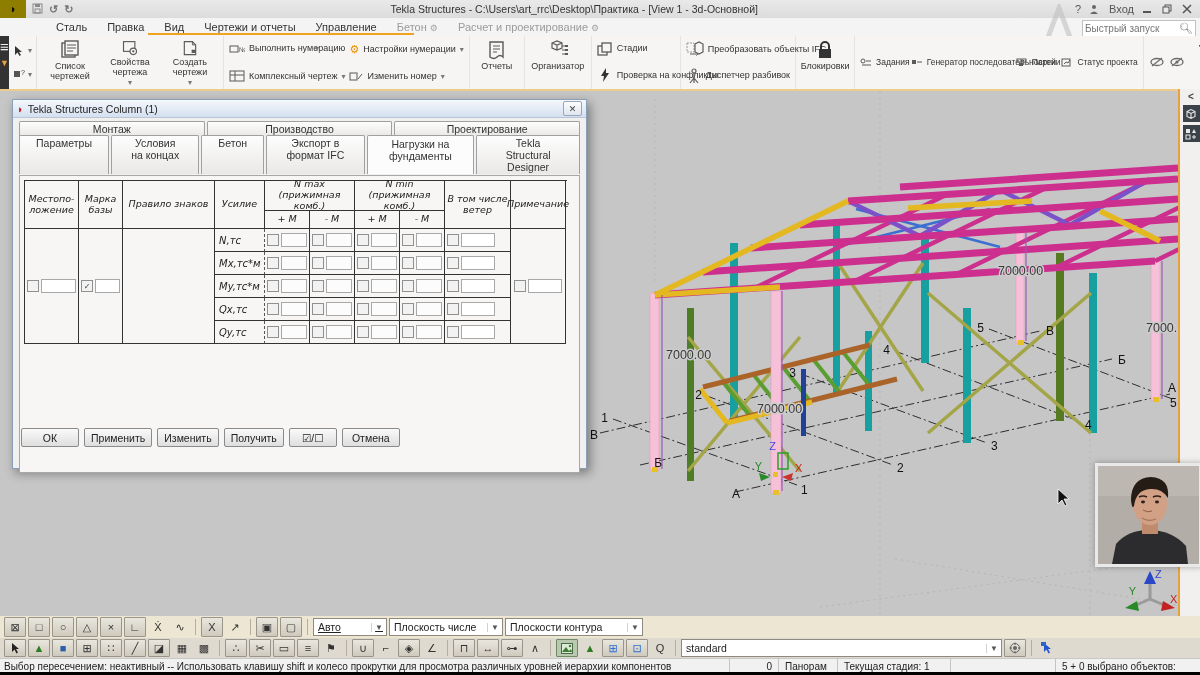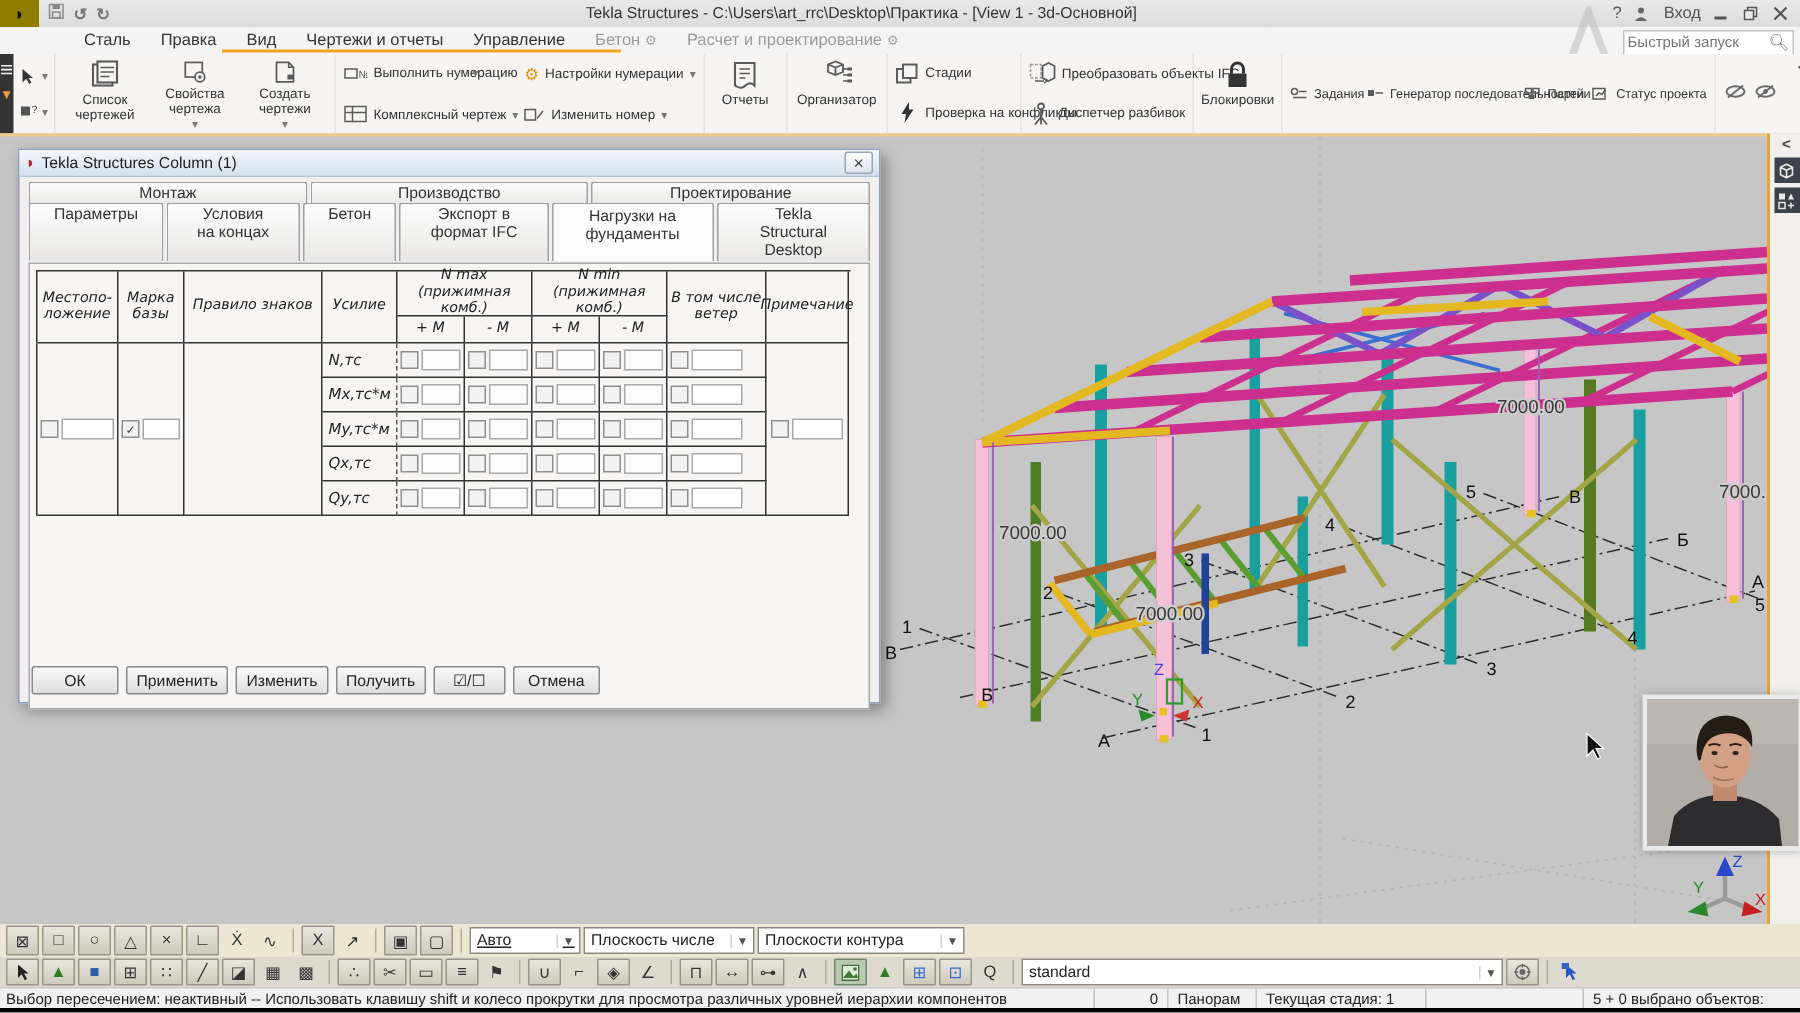--- a/index.html
+++ b/index.html
@@ -81,21 +81,21 @@
   .bc{border-right:1px solid #333;border-bottom:1px solid #333;display:flex;align-items:center;gap:2px;padding:0 2px;}
   .bc.center{justify-content:center;}
   .cb{width:10px;height:10px;border:1px solid #909090;background:#f2f2f2;display:inline-flex;align-items:center;
       justify-content:center;font-size:8px;color:#444;flex:0 0 auto;}
   .tin{height:12px;background:#fff;border:1px solid #a8a8a8;display:inline-block;}
   .tin.w28{width:26px;background:#fcfcfc;}
   .tin.w34{width:32px;}
   .tin.w36{width:34px;}
   .flbl{font-size:10px;padding-left:2px;}
   .forcecell{border-right:1px dashed #555;}
-  .dbtns{position:absolute;left:8px;top:344px;display:flex;gap:5px;}
+  .dbtns{position:absolute;left:8px;top:328px;display:flex;gap:5px;}
   .dbtn{min-width:44px;height:17px;background:linear-gradient(#fafafa,#dedede);border:1px solid #8a8a8a;
         border-radius:2px;font-size:10.5px;display:flex;align-items:center;justify-content:center;padding:0 6px;
         font-family:"Liberation Sans",sans-serif;color:#222;}
   .dbtn.toggle{min-width:34px;}
   
   .webcam{left:1095px;top:463px;width:101px;height:98px;border:3px solid #e9e9e9;
           background:linear-gradient(120deg,#c7c1bb,#a9a39d);box-shadow:0 0 6px rgba(0,0,0,.3);overflow:hidden;}
   
   .toolbar1{left:0;top:616px;width:1200px;height:22px;background:#ece6d2;display:flex;align-items:center;
             gap:2px;padding-left:4px;}
@@ -596,21 +596,21 @@
     <div class="tab">Монтаж</div>
     <div class="tab">Производство</div>
     <div class="tab">Проектирование</div>
   </div>
   <div class="tabs2">
     <div class="tab">Параметры</div>
     <div class="tab">Условия на концах</div>
     <div class="tab">Бетон</div>
     <div class="tab">Экспорт в формат IFC</div>
     <div class="tab active">Нагрузки на фундаменты</div>
-    <div class="tab">Tekla Structural Desktop</div>
+    <div class="tab">Tekla Structural Designer</div>
   </div>
   <div class="dcontent">
     <div class="ttable">
       <div class="thead">
         <div class="hc span2 cadf" style="grid-column:1;">
           <span>Местопо-</span>
             <span>ложение</span>
         </div>
         <div class="hc span2 cadf" style="grid-column:2;">
           <span>Марка</span>

